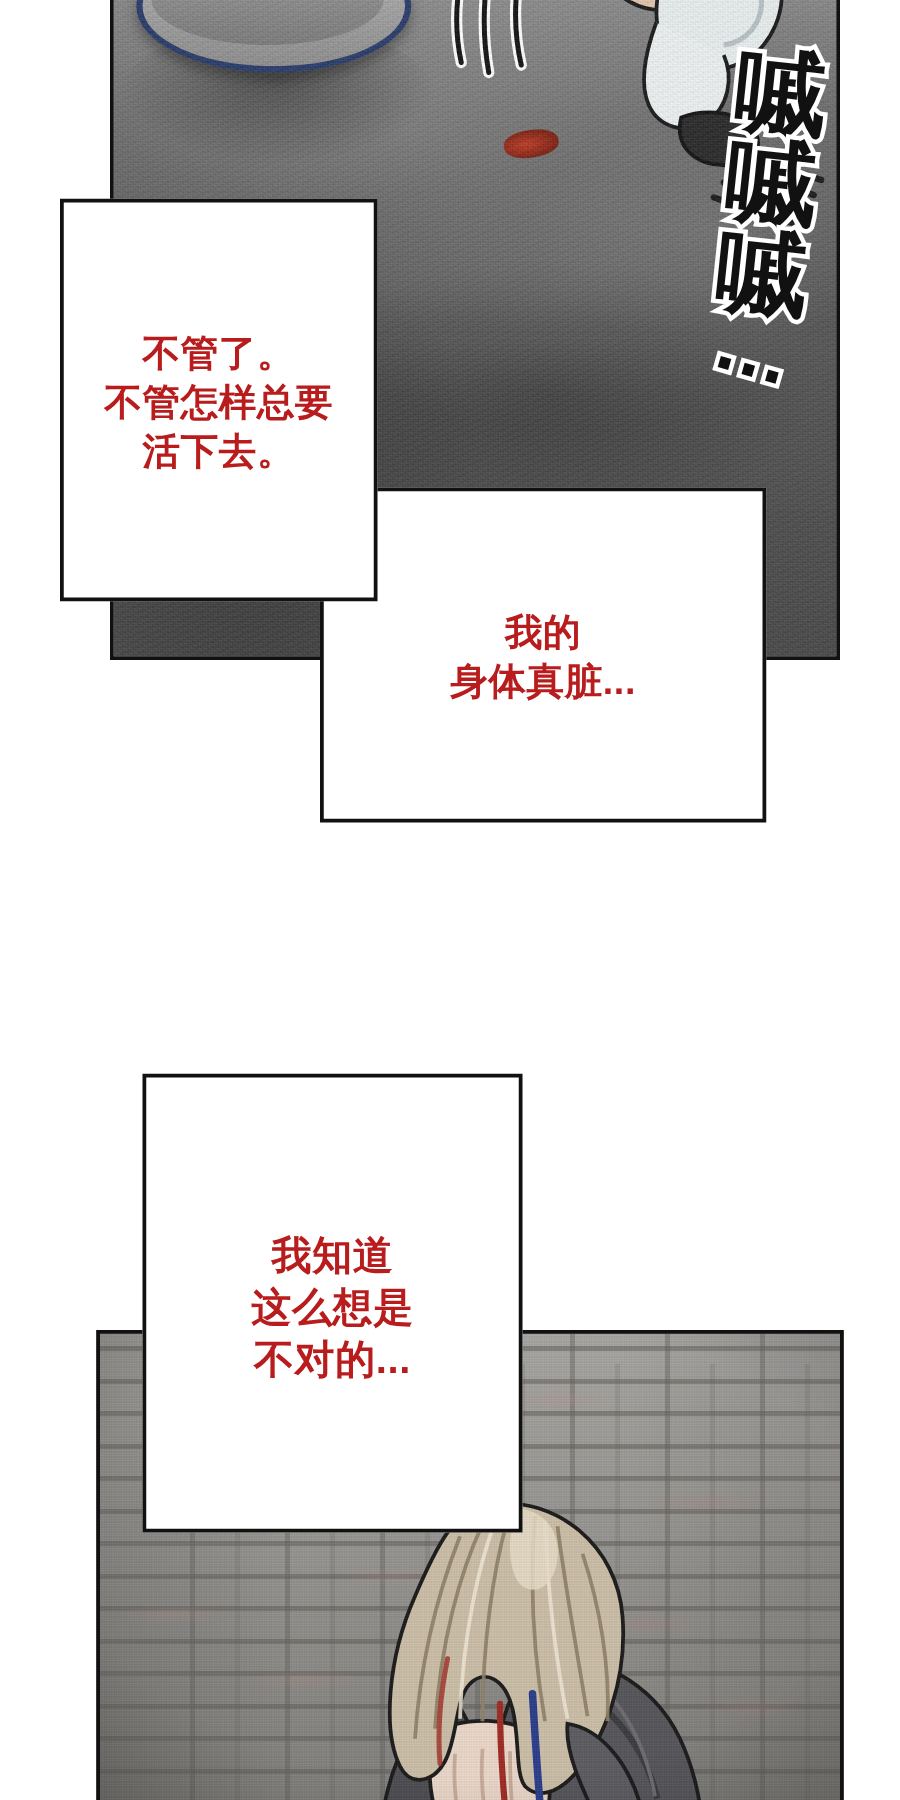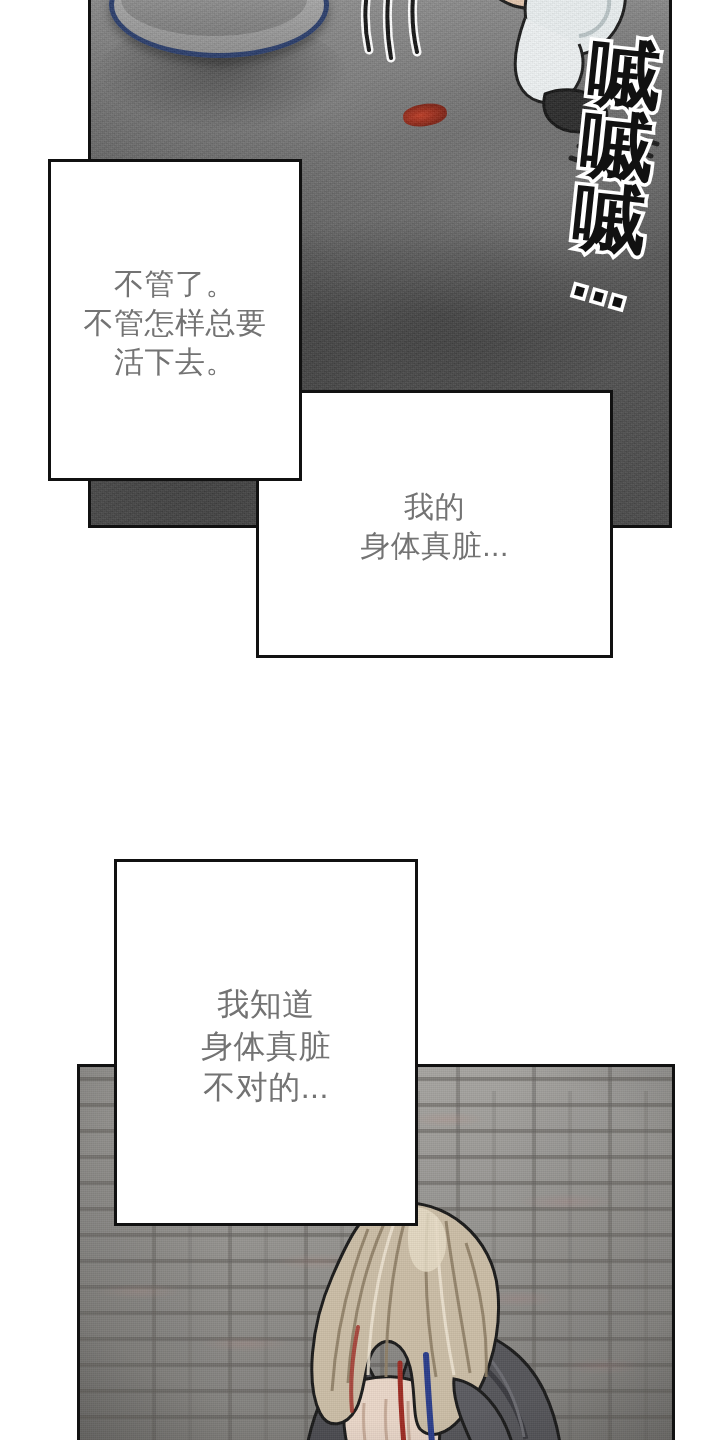--- a/index.html
+++ b/index.html
@@ -125,22 +125,22 @@
     position: absolute;
     box-sizing: border-box;
     background: #ffffff;
     border: 3px solid #111111;
     display: flex;
     align-items: center;
     justify-content: center;
   }
   .textbox .lines {
     text-align: center;
-    color: #737373;
-    font-weight: 400;
+    color: #b91c1c;
+    font-weight: 700;
     line-height: 1.30;
     letter-spacing: 0.5px;
     white-space: pre-line;
   }
   #textbox-1 { left: 48px;  top: 159px;  width: 254px; height: 322px; z-index: 30; }
   #textbox-1 .lines { font-size: 30px; margin-top: 4px; }
 
   #textbox-2 { left: 256px; top: 390px;  width: 357px; height: 268px; z-index: 20; }
   #textbox-2 .lines { font-size: 30px; margin-top: 4px; }
 
@@ -286,21 +286,21 @@
 活下去。</div>
   </div>
 
   <div class="textbox" id="textbox-2">
     <div class="lines">我的
 身体真脏...</div>
   </div>
 
   <div class="textbox" id="textbox-3">
     <div class="lines">我知道
-身体真脏
+这么想是
 不对的...</div>
   </div>
 
   <div class="panel" id="panel-bottom">
     <div class="bricks"></div>
     <div class="bricks-offset"></div>
     <div class="brick-tint"></div>
 
     <svg id="char" viewBox="0 0 330 320">
 

